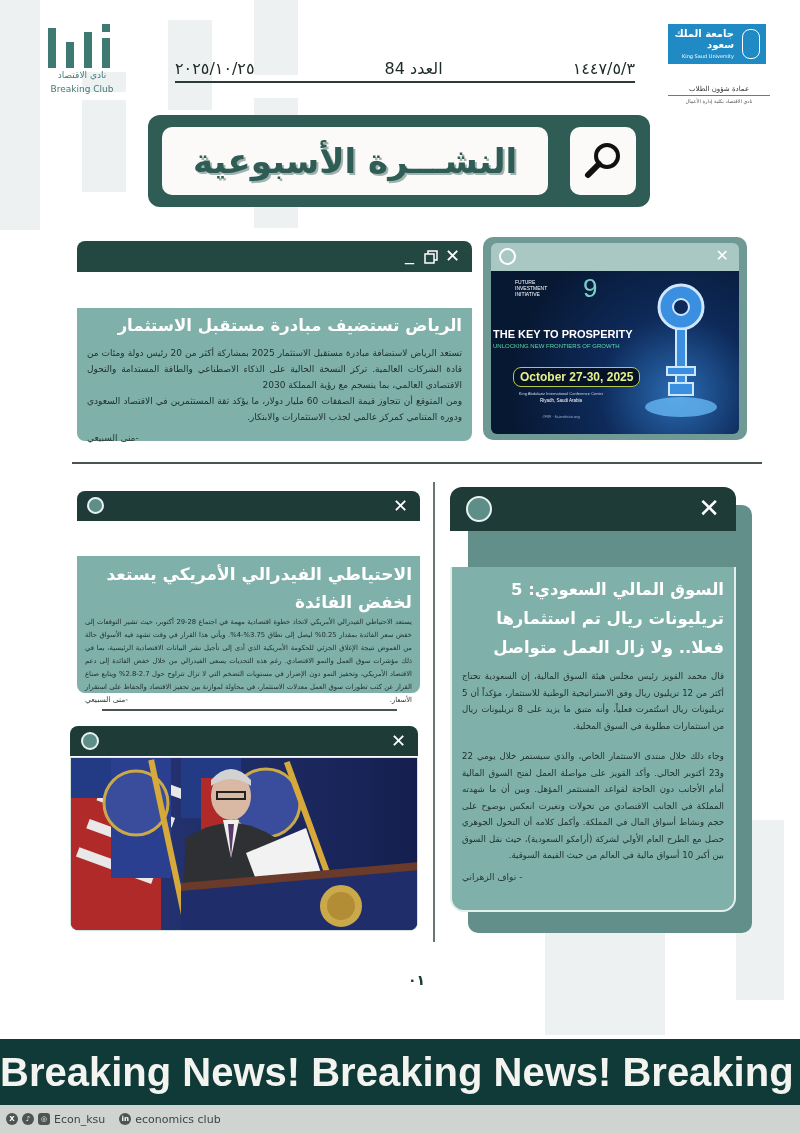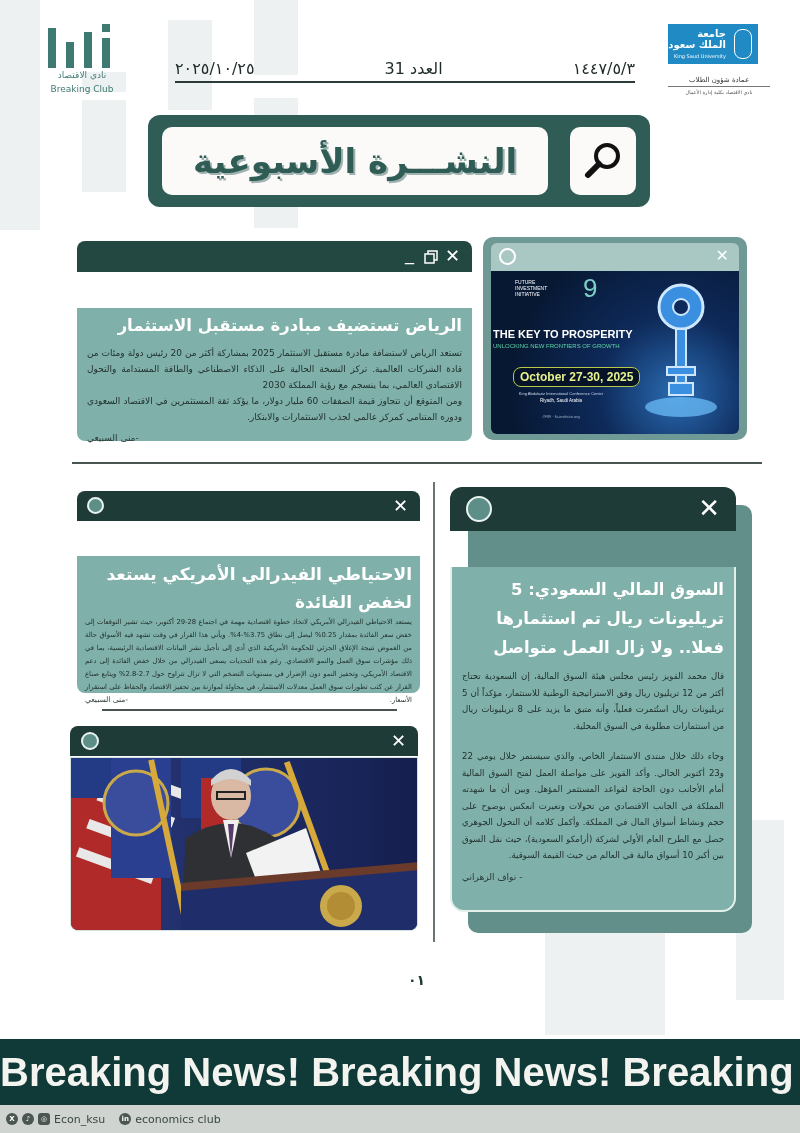--- a/index.html
+++ b/index.html
@@ -10,25 +10,25 @@
   .bgbar { position: absolute; background: #edf1f2; z-index: 0; }
 
   
   .club-logo { position: absolute; left: 40px; top: 18px; width: 80px; height: 80px; z-index: 2; }
   .club-logo .bars { position: absolute; left: 8px; top: 4px; width: 64px; height: 46px; }
   .club-logo .bars span { position: absolute; bottom: 0; width: 8px; background: #3f7a72; }
   .club-logo .ar { position: absolute; top: 52px; left: 4px; width: 76px; font-size: 9px; color: #3f7a72; text-align: center; direction: rtl; }
   .club-logo .en { position: absolute; top: 66px; left: 4px; width: 76px; font-size: 9px; color: #3f7a72; text-align: center; font-family: "DejaVu Sans", sans-serif; }
 
   .ksu-logo { position: absolute; left: 668px; top: 24px; width: 102px; height: 66px; z-index: 2; }
-  .ksu-box { width: 90px; height: 40px; background: #1f8ac4; color: #fff; position: relative; }
+  .ksu-box { width: 98px; height: 40px; background: #1f8ac4; color: #fff; position: relative; }
   .ksu-box .name { position: absolute; right: 32px; top: 4px; font-size: 10px; direction: rtl; line-height: 1.1; text-align: right; font-weight: bold; }
   .ksu-box .en { position: absolute; right: 32px; top: 29px; font-size: 5px; }
   .ksu-box .emblem { position: absolute; right: 6px; top: 5px; width: 18px; height: 30px; border: 1.5px solid #fff; border-radius: 8px; }
-  .ksu-logo .dean { font-size: 7px; color: #333; direction: rtl; text-align: center; margin-top: 12px; border-bottom: 1px solid #777; padding-bottom: 2px; }
+  .ksu-logo .dean { font-size: 7px; color: #333; direction: rtl; text-align: center; margin-top: 21px; border-bottom: 1px solid #777; padding-bottom: 2px; }
   .ksu-logo .sub { font-size: 5px; color: #555; direction: rtl; text-align: center; margin-top: 2px; }
 
   .issue-line { position: absolute; left: 175px; top: 55px; width: 460px; height: 28px; border-bottom: 2px solid #2b3b39; z-index: 2; display: flex; justify-content: space-between; align-items: center; direction: rtl; }
   .issue-line span { font-weight: normal; font-size: 16px; color: #1d2a28; }
 
   
   .title-banner { position: absolute; left: 148px; top: 115px; width: 502px; height: 92px; background: #2f5c55; border-radius: 12px; z-index: 2; }
   .title-box { position: absolute; left: 14px; top: 12px; width: 386px; height: 68px; background: #fbfaf8; border-radius: 10px; display: flex; align-items: center; justify-content: center; }
   .title-box span { font-size: 34px; font-weight: bold; color: #2f5c55; text-shadow: 2px 2px 0 #9fb2af; direction: rtl; }
   .search-box { position: absolute; right: 14px; top: 12px; width: 66px; height: 68px; background: #fbfaf8; border-radius: 10px; display: flex; align-items: center; justify-content: center; }
@@ -83,21 +83,21 @@
     <div class="name">جامعة الملك سعود</div>
     <div class="en">King Saud University</div>
     <div class="emblem"></div>
   </div>
   <div class="dean">عمادة شؤون الطلاب</div>
   <div class="sub">نادي الاقتصاد بكلية إدارة الأعمال</div>
 </div>
 
 <div class="issue-line">
   <span>١٤٤٧/٥/٣</span>
-  <span>العدد 31</span>
+  <span>العدد 84</span>
   <span>٢٠٢٥/١٠/٢٥</span>
 </div>
 
 <div class="title-banner">
   <div class="title-box">
     <span>النشـــرة الأسبوعية</span>
   </div>
   <div class="search-box">
     <svg width="44" height="44" viewBox="0 0 44 44">
       <circle cx="26" cy="17" r="11" fill="none" stroke="#111" stroke-width="4"></circle>

